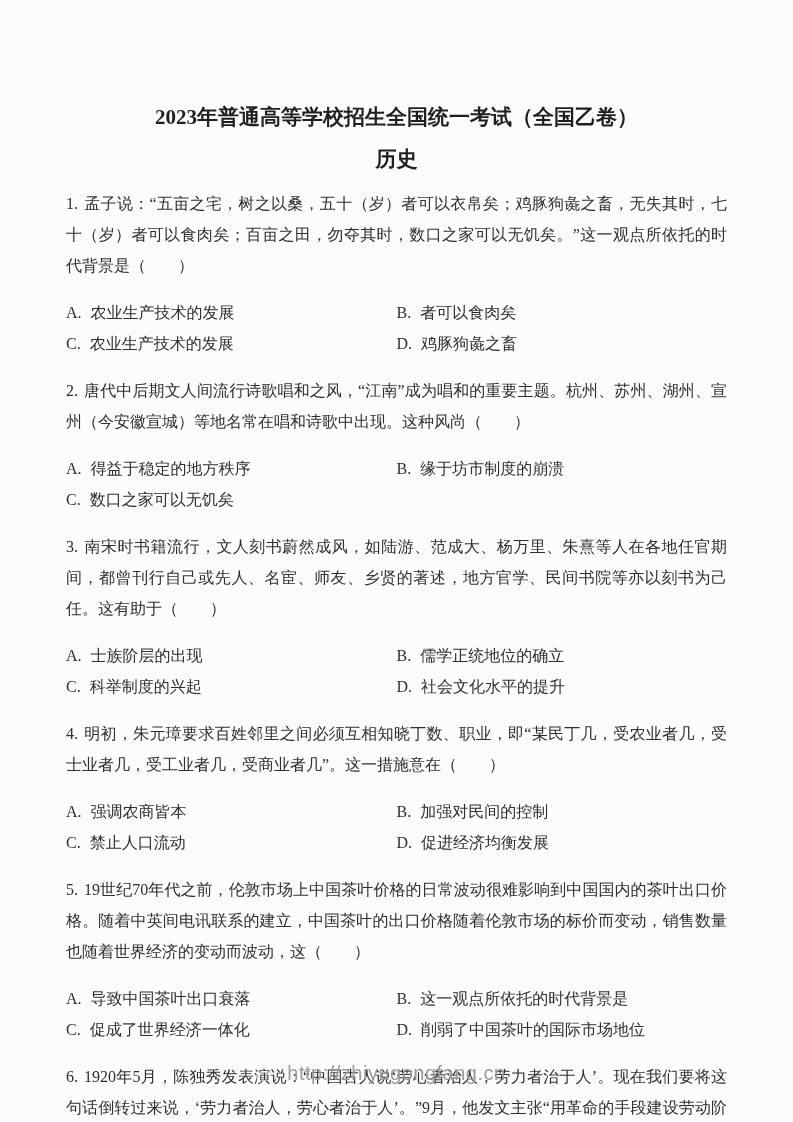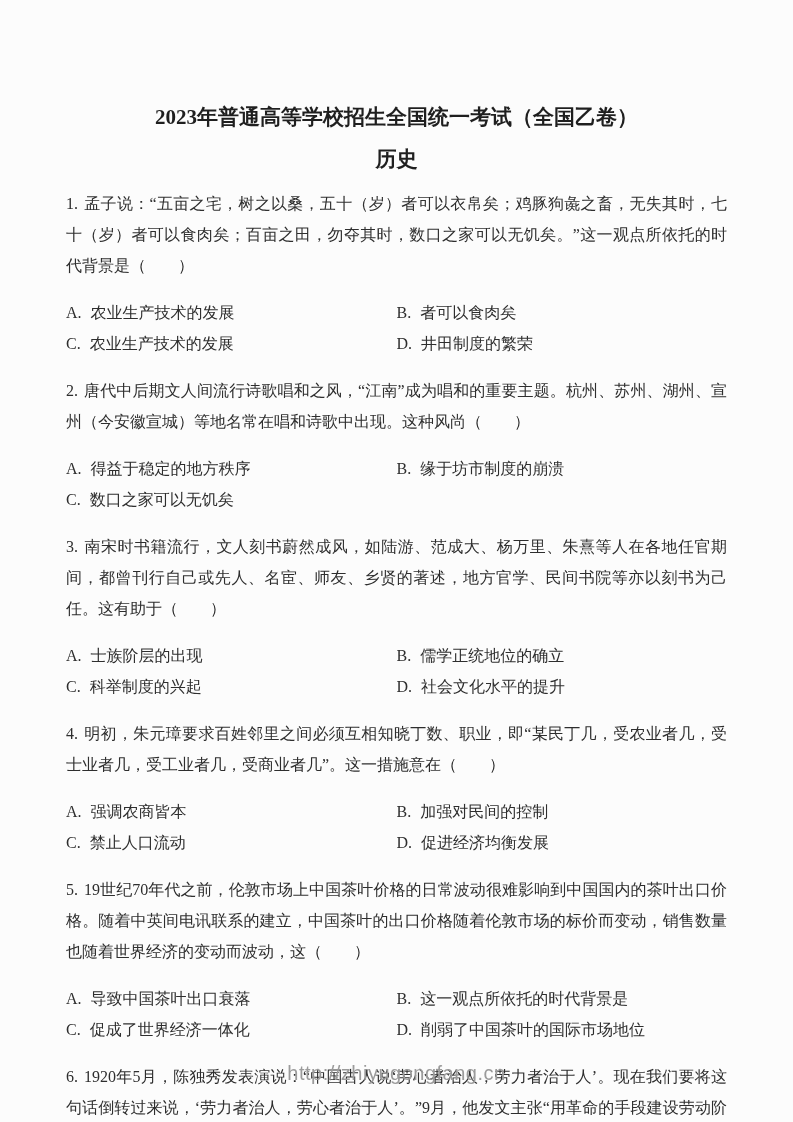--- a/index.html
+++ b/index.html
@@ -68,21 +68,21 @@
     <div class="doc-subtitle">历史</div>
 
     <div class="questions">
 
       <div class="question">
         <p class="stem"><span class="q-num">1.</span><span>孟子说：“五亩之宅，树之以桑，五十（岁）者可以衣帛矣；鸡豚狗彘之畜，无失其时，七十（岁）者可以食肉矣；百亩之田，勿夺其时，数口之家可以无饥矣。”这一观点所依托的时代背景是（　　）</span></p>
         <div class="options">
           <div class="option"><span class="opt-label">A.</span><span>农业生产技术的发展</span></div>
           <div class="option"><span class="opt-label">B.</span><span>者可以食肉矣</span></div>
           <div class="option"><span class="opt-label">C.</span><span>农业生产技术的发展</span></div>
-          <div class="option"><span class="opt-label">D.</span><span>井田制度的繁荣</span></div>
+          <div class="option"><span class="opt-label">D.</span><span>鸡豚狗彘之畜</span></div>
         </div>
       </div>
 
       <div class="question">
         <p class="stem"><span class="q-num">2.</span><span>唐代中后期文人间流行诗歌唱和之风，“江南”成为唱和的重要主题。杭州、苏州、湖州、宣州（今安徽宣城）等地名常在唱和诗歌中出现。这种风尚（　　）</span></p>
         <div class="options">
           <div class="option"><span class="opt-label">A.</span><span>得益于稳定的地方秩序</span></div>
           <div class="option"><span class="opt-label">B.</span><span>缘于坊市制度的崩溃</span></div>
           <div class="option"><span class="opt-label">C.</span><span>数口之家可以无饥矣</span></div>
         </div>

